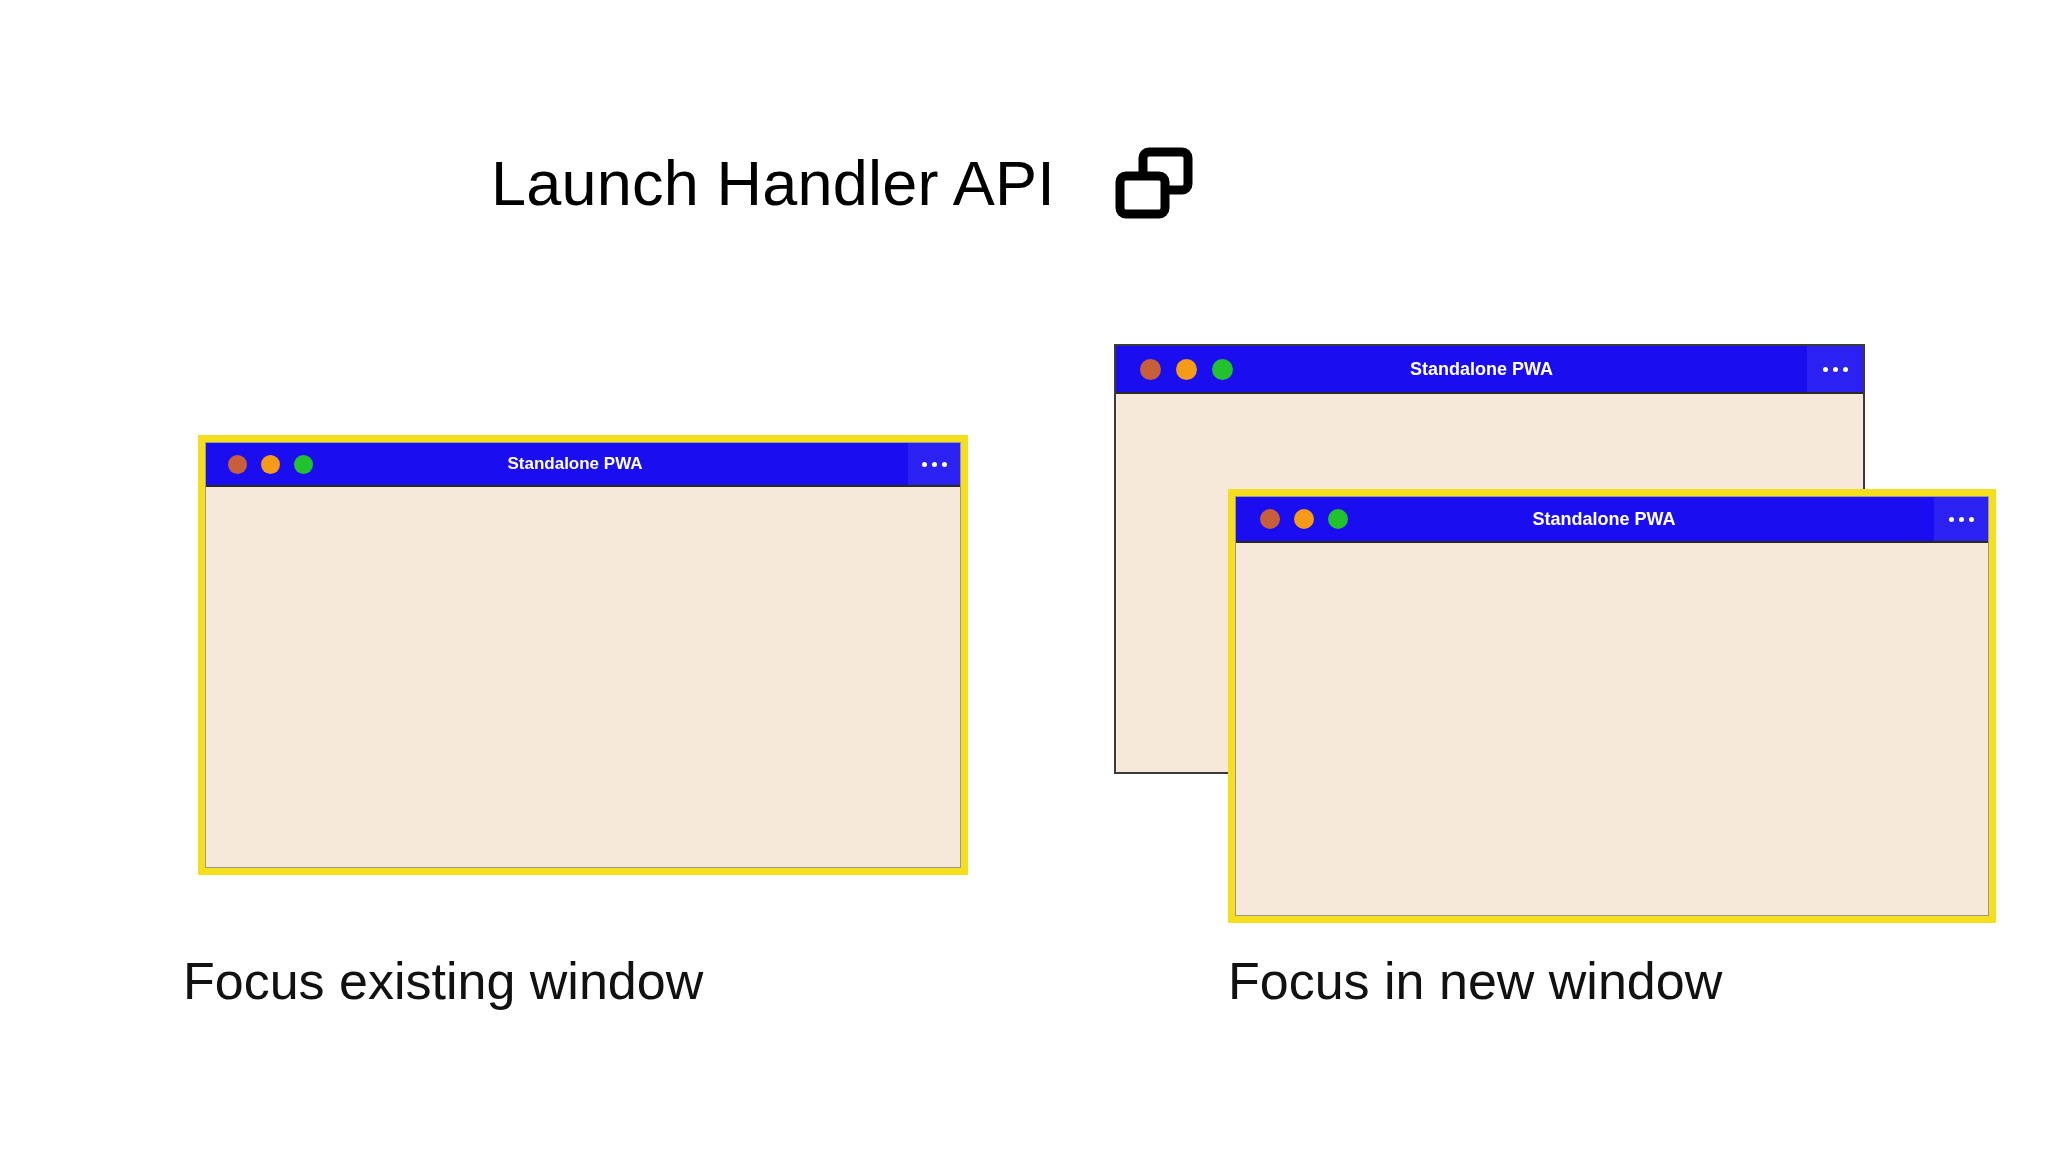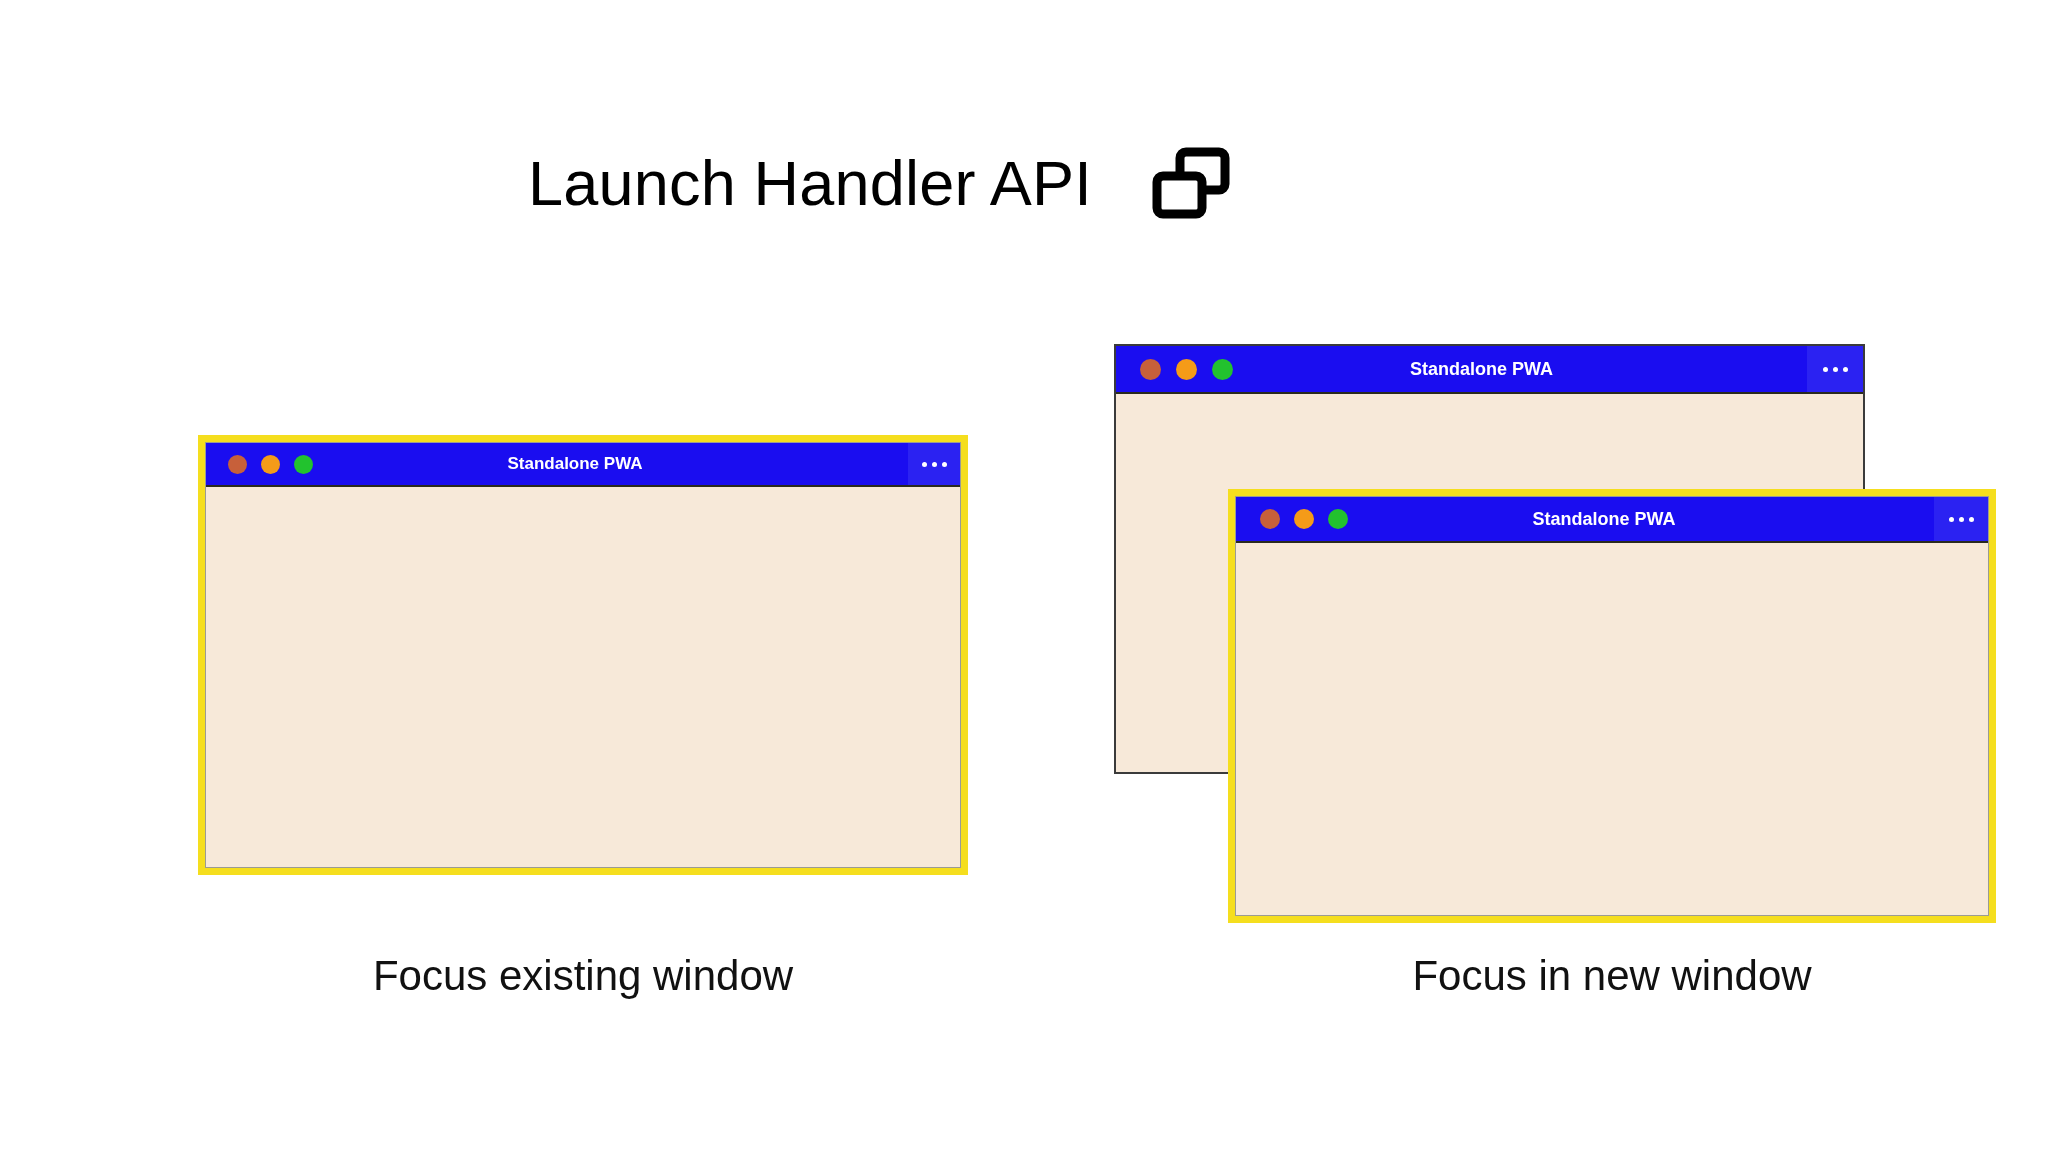--- a/index.html
+++ b/index.html
@@ -20,21 +20,20 @@
   #header {
     position: absolute;
     left: 0;
     top: 118px;
     width: 1684px;
     height: 130px;
     display: flex;
     align-items: center;
     justify-content: center;
     gap: 60px;
-    padding-left: 37px;
   }
   #page-title {
     font-size: 63px;
     font-weight: 300;
     color: #000000;
     letter-spacing: 0.2px;
     line-height: 1;
     white-space: nowrap;
   }
   #windows-icon {
@@ -160,22 +159,22 @@
   #window-front .titlebar { height: 46px; padding-left: 24px; }
   #window-front .traffic-lights { gap: 14px; }
   #window-front .dot { width: 20px; height: 20px; }
   #window-front .title-text { font-size: 18px; }
   #window-front .menu-button { width: 54px; }
   #window-front .menu-button .mdot { width: 5px; height: 5px; }
 
   
   .caption {
     position: absolute;
-    text-align: center;
-    font-size: 42px;
+    text-align: left;
+    font-size: 52px;
     font-weight: 400;
     color: #111111;
     white-space: nowrap;
     line-height: 1;
   }
   #caption-left  { left: 183px;  top: 955px; width: 800px; }
   #caption-right { left: 1228px; top: 955px; width: 768px; }
 </style>
 </head>
 <body>

